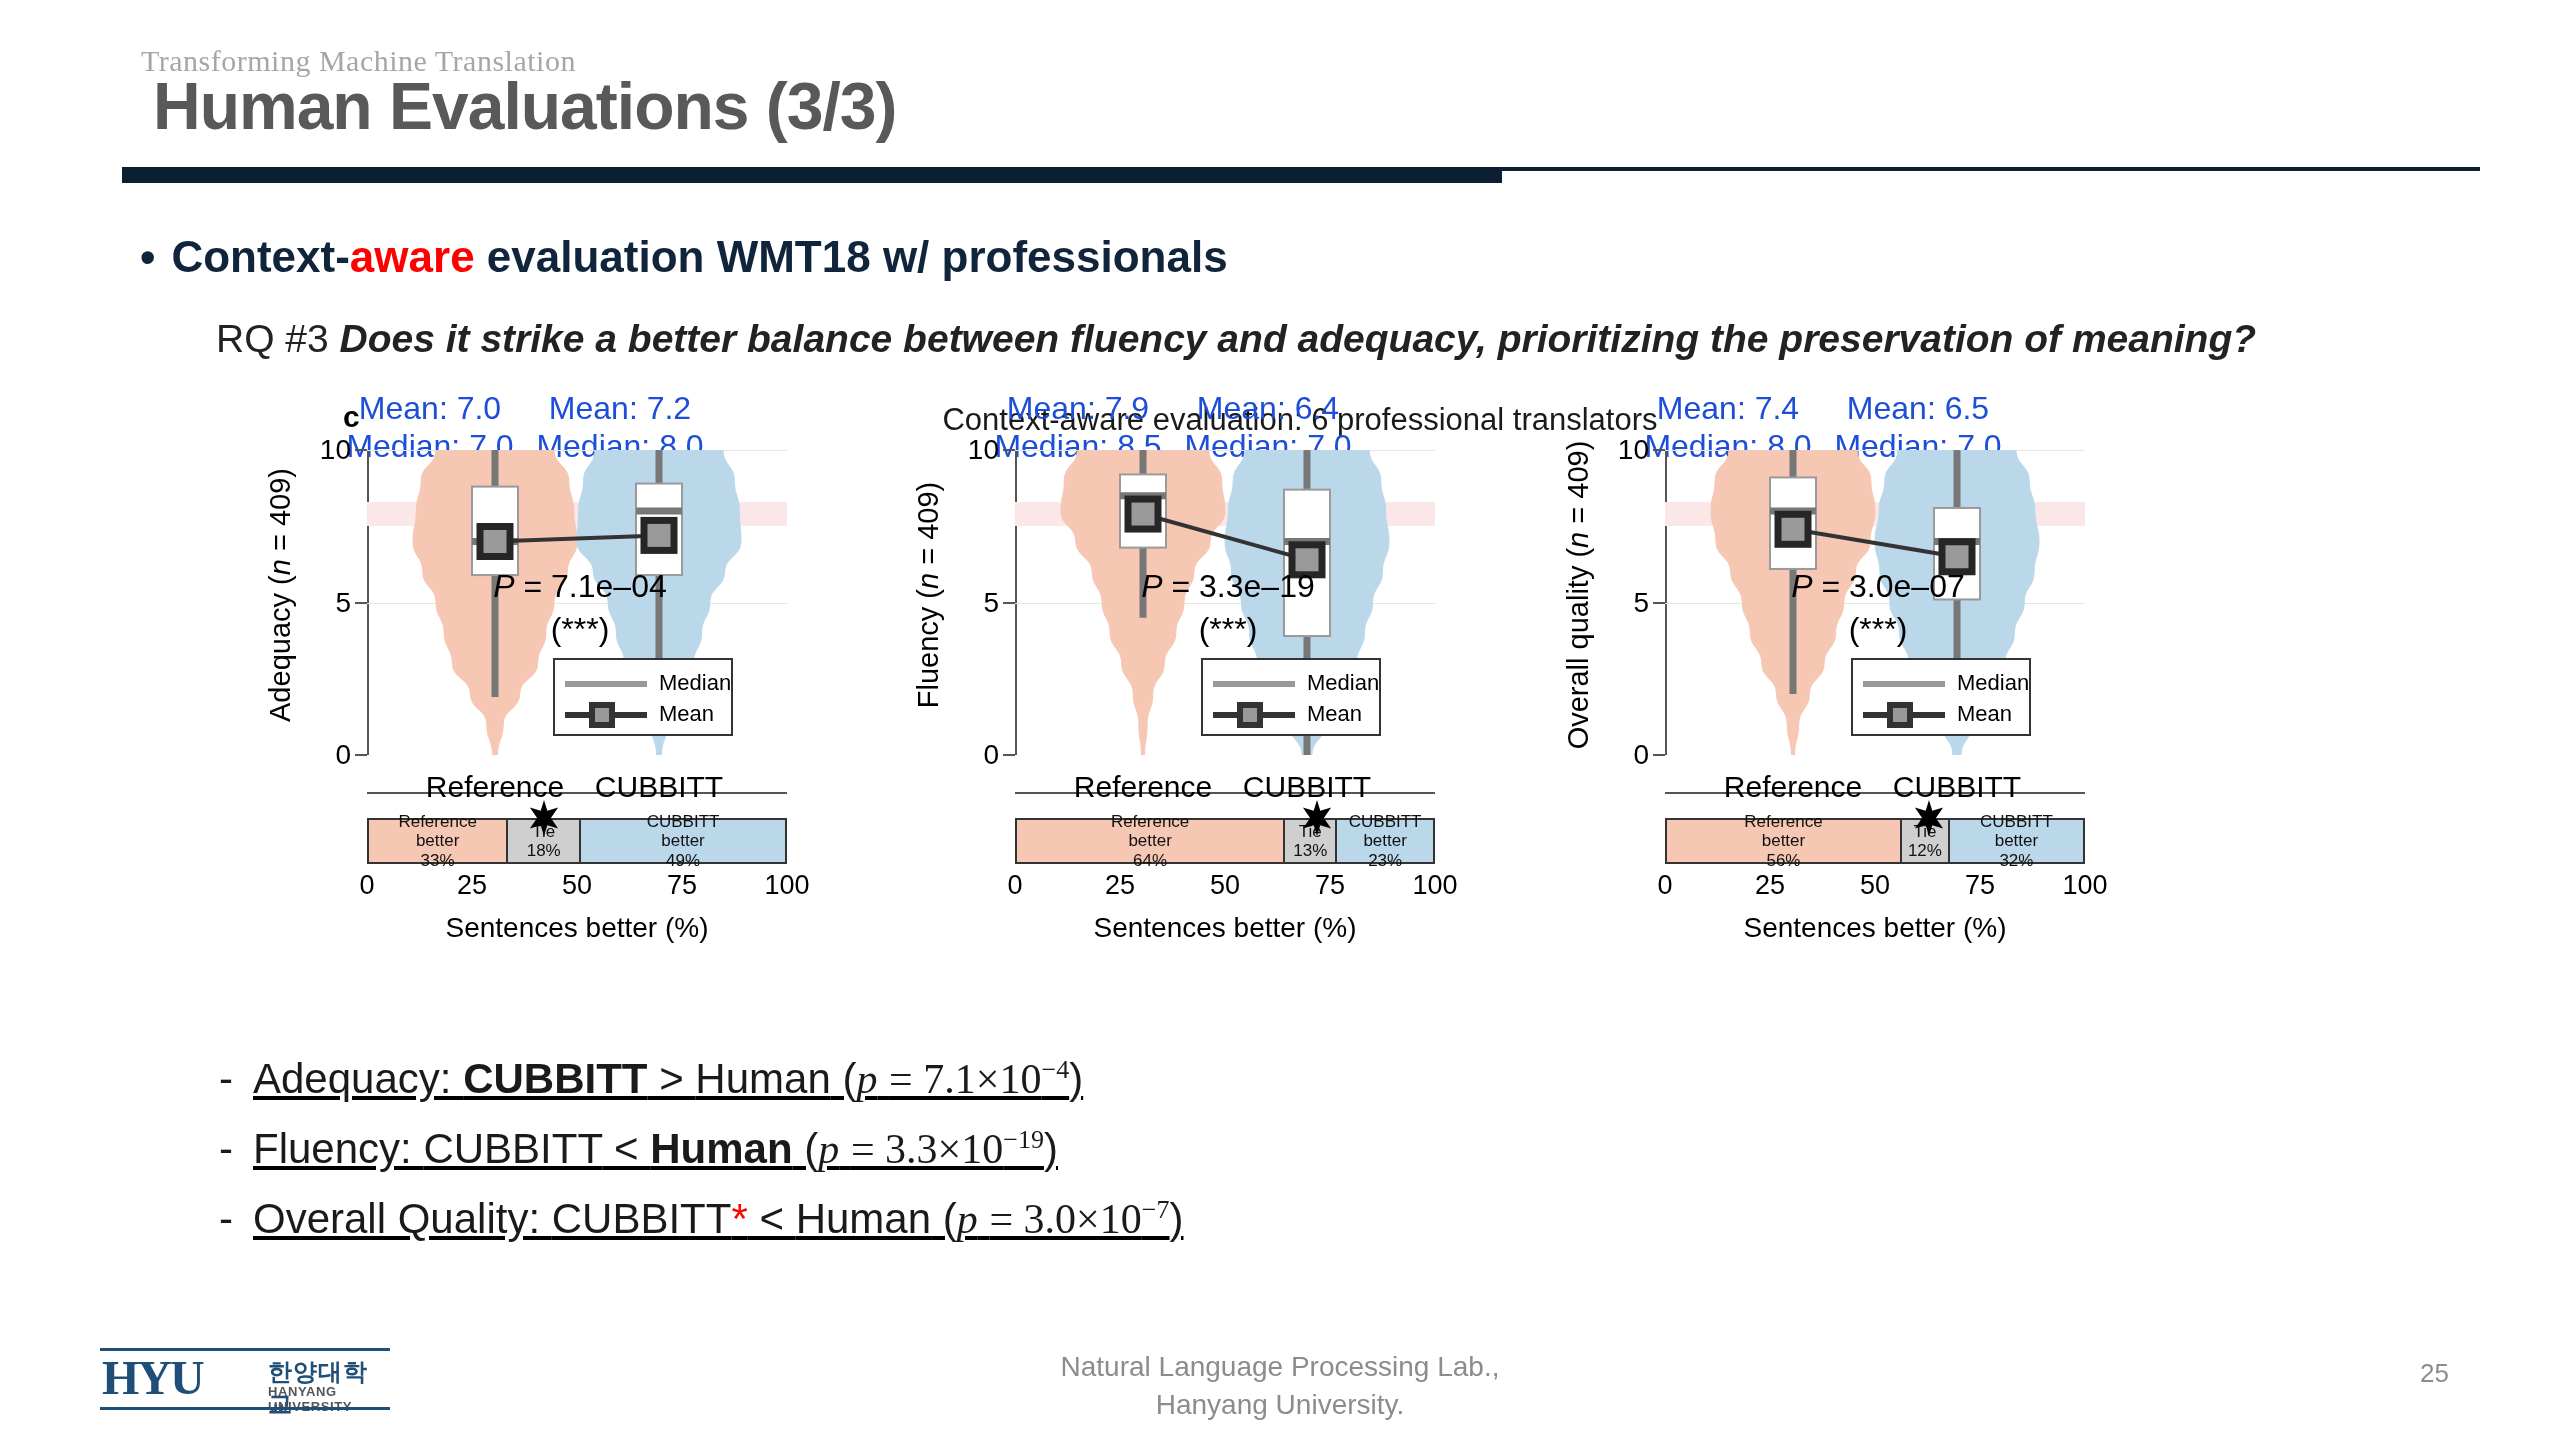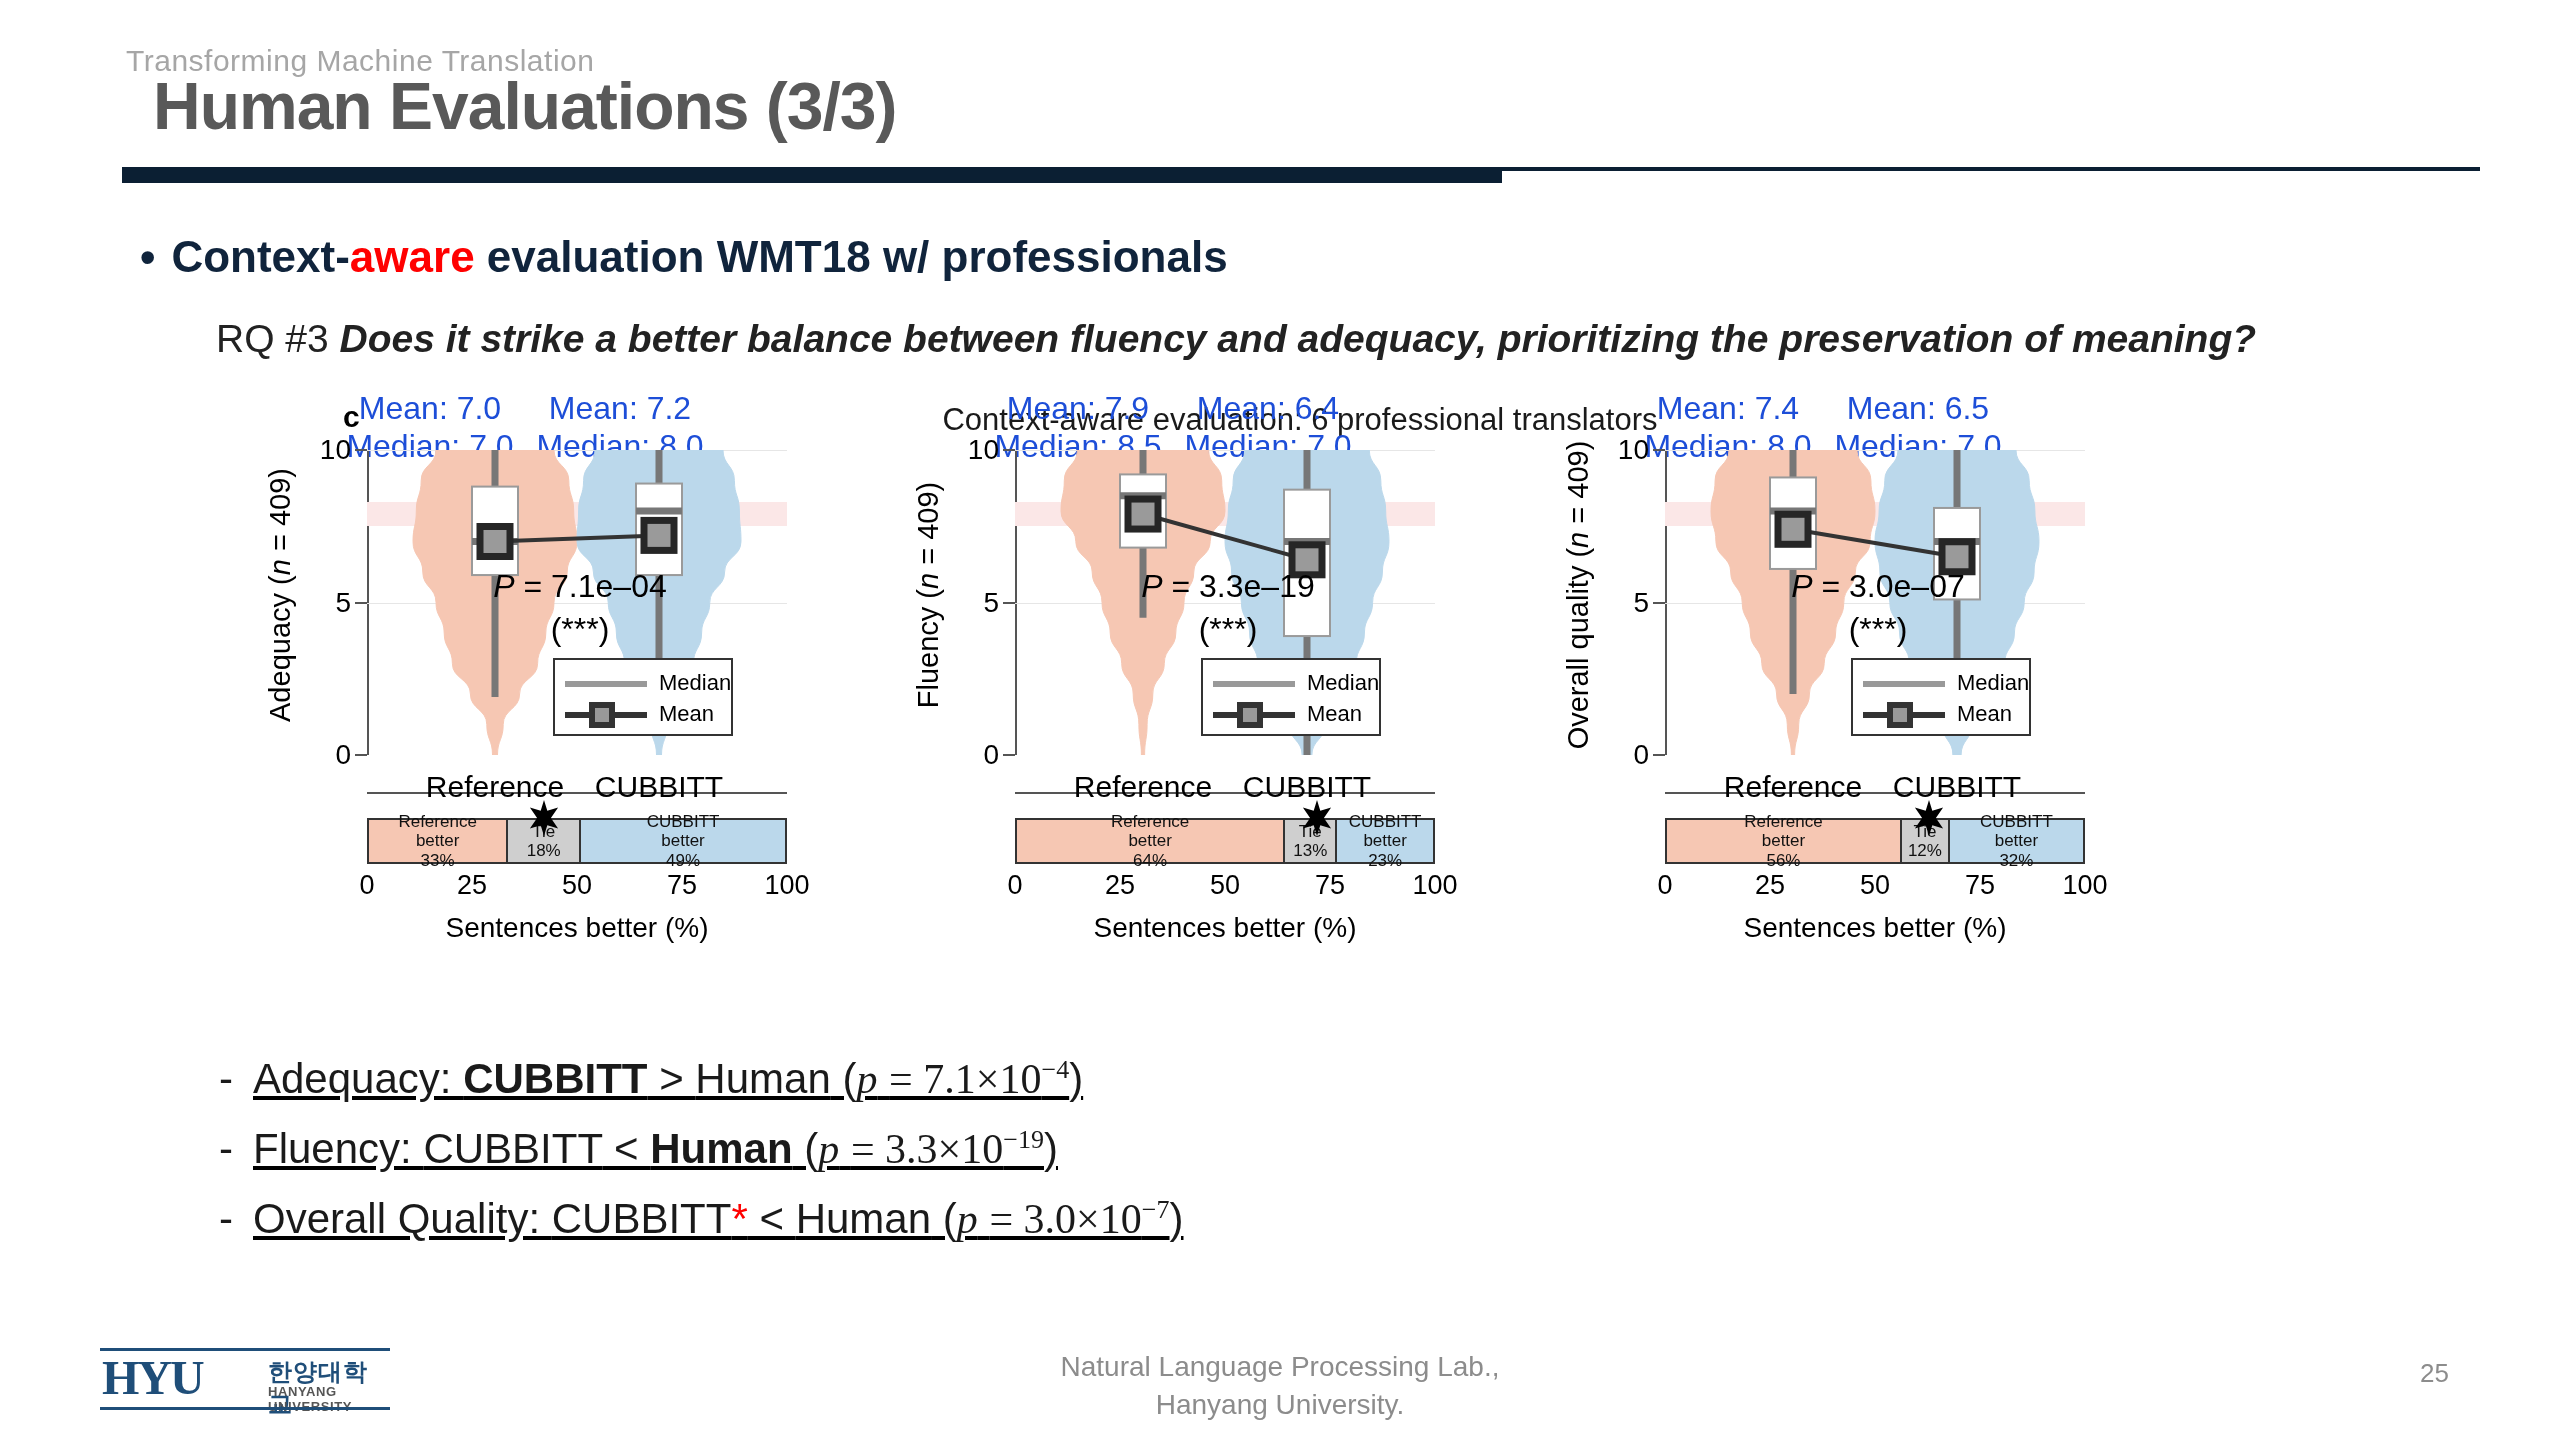--- a/index.html
+++ b/index.html
@@ -4,23 +4,23 @@
 <style>
   html,body{margin:0;padding:0;}
   body{
     width:2560px;height:1440px;background:#ffffff;overflow:hidden;
     font-family:"Liberation Sans","DejaVu Sans",sans-serif;
     position:relative;
   }
   
   #header{position:absolute;left:0;top:0;width:2560px;height:190px;}
   #kicker{
-    position:absolute;left:126px;top:44px;
+    position:absolute;left:141px;top:44px;
     font-size:30px;color:#A6A6A6;letter-spacing:.5px;
-    font-family:Liberation Sans, sans-serif;
+    font-family:Liberation Serif, serif;
   }
   #page-title{
     position:absolute;left:153px;top:68px;
     font-size:66px;font-weight:bold;color:#595959;
     letter-spacing:-1px;white-space:nowrap;
   }
   #title-bar-thick{position:absolute;left:122px;top:167px;width:1380px;height:16px;background:#0B1F33;}
   #title-bar-thin{position:absolute;left:122px;top:167px;width:2358px;height:4px;background:#0B1F33;}
 
   

